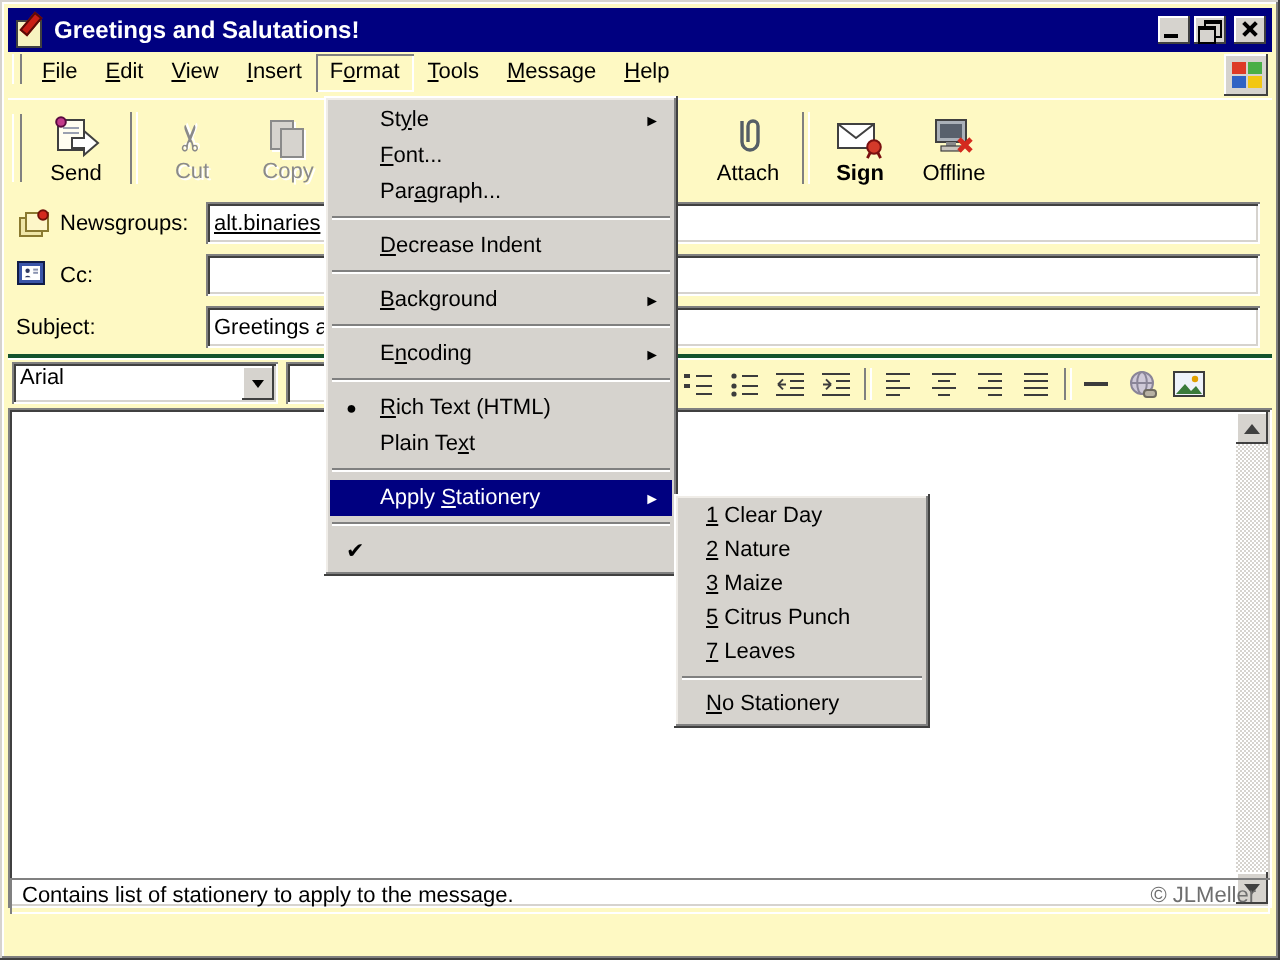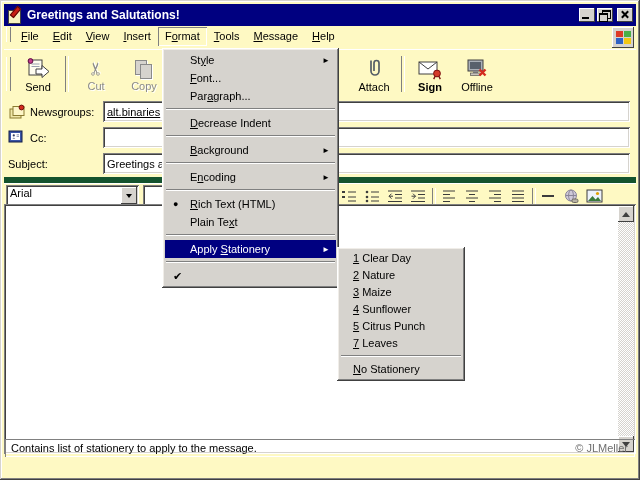--- a/index.html
+++ b/index.html
@@ -37,21 +37,21 @@
   .tool-gap{width:182px;}
   .dis-icon{color:#8a8a8a;text-shadow:1px 1px 0 #fff;font-size:18px;line-height:20px;}
   .cut-glyph{display:inline-block;transform:rotate(-90deg);}
   .copy-shape{position:relative;width:20px;height:20px;}
   .copy-shape i{position:absolute;width:10px;height:13px;border:1px solid #8a8a8a;background:#d6d3ce;box-shadow:1px 1px 0 #fff;}
   .copy-shape i:first-child{left:1px;top:1px;} .copy-shape i:last-child{left:6px;top:5px;}
   
   .hdr-label{height:14px;line-height:14px;}
   .hdr-field{height:21px;box-sizing:border-box;padding:3px 4px;font-size:11px;font-family:inherit;border:0;width:527px;}
   
-  .fmtbar{left:4px;top:177px;width:632px;height:26px;border-top:6px solid #14532d;box-shadow:inset 0 1px 0 #fff;}
+  .fmtbar{left:4px;top:177px;width:632px;height:26px;border-top:2px solid #14532d;box-shadow:inset 0 1px 0 #fff;}
   .combo{left:2px;top:2px;width:133px;height:21px;display:flex;box-sizing:border-box;}
   .combo .val{flex:1;padding:2px 4px;}
   .combo .drop{width:16px;margin:2px;display:flex;align-items:center;justify-content:center;}
   .tri-dn{width:0;height:0;border:3px solid transparent;border-top:4px solid #000;margin-top:3px;}
   .fmt-btn{width:22px;height:22px;top:2px;display:flex;align-items:center;justify-content:center;background:transparent;border:0;padding:0;}
   .fsep{width:2px;height:16px;top:5px;border-left:1px solid #808080;border-right:1px solid #fff;}
   
   .bodyarea{left:4px;top:204px;width:632px;height:250px;}
   .bodyinner{position:absolute;left:2px;top:2px;right:2px;bottom:2px;background:#fff;}
   .vscroll{position:absolute;right:2px;top:2px;width:16px;bottom:2px;
@@ -342,20 +342,19 @@
     <div class="msep"></div>
     <div class="mi hl"><span>Apply <u>S</u>tationery</span><span class="mi-arrow">►</span></div>
     <div class="msep"></div>
     <div class="mi"><span class="mi-mark" style="font-size:11px;">✔</span></div>
   </div>
 
   <div class="abs popup submenu" style="left:337px;top:247px;width:128px;">
     <div class="mi smi"><span><u>1</u> Clear Day</span></div>
     <div class="mi smi"><span><u>2</u> Nature</span></div>
     <div class="mi smi"><span><u>3</u> Maize</span></div>
-    <div class="mi smi"><span><u>4</u> Sunflower</span></div>
     <div class="mi smi"><span><u>5</u> Citrus Punch</span></div>
     <div class="mi smi"><span><u>7</u> Leaves</span></div>
     <div class="msep"></div>
     <div class="mi smi"><span><u>N</u>o Stationery</span></div>
   </div>
 
 </div>
 
 </body></html>

